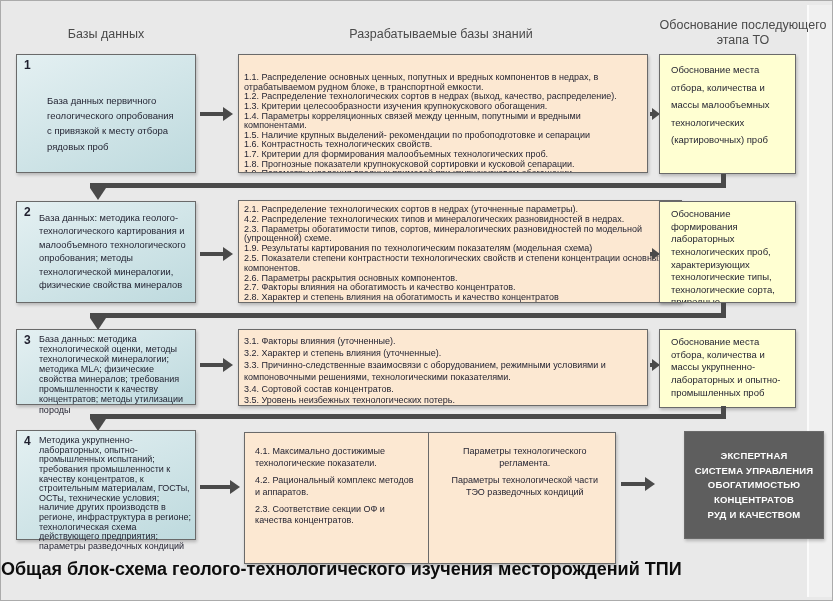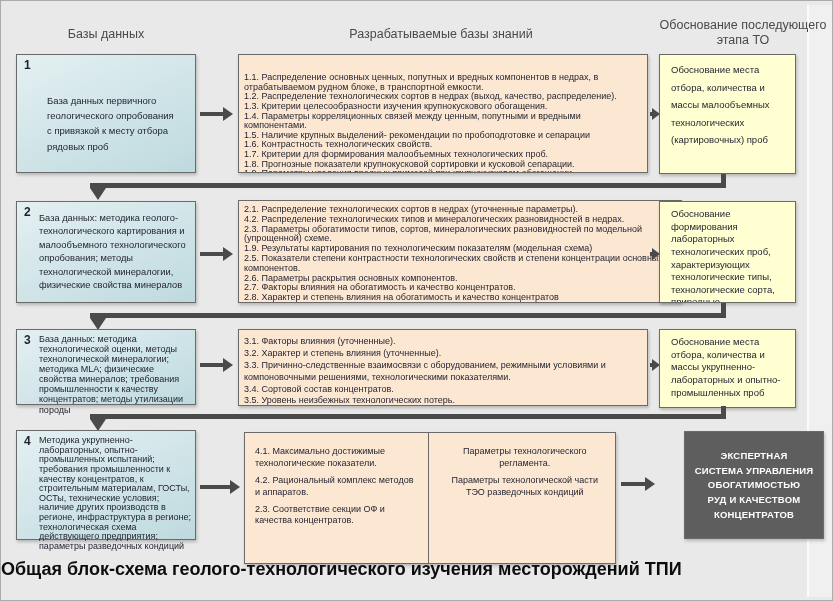--- a/index.html
+++ b/index.html
@@ -169,18 +169,18 @@
     <div class="cell">
         <div class="kb-item">Параметры технологического регламента.</div>
         <div class="kb-item">Параметры технологической части ТЭО разведочных кондиций</div>
       </div>
   </div>
   <div class="harrow a-me4"></div>
   <div class="box expert">
       <div class="expert-line">ЭКСПЕРТНАЯ</div>
       <div class="expert-line">СИСТЕМА УПРАВЛЕНИЯ</div>
       <div class="expert-line">ОБОГАТИМОСТЬЮ</div>
+      <div class="expert-line">КОНЦЕНТРАТОВ</div>
       <div class="expert-line">РУД  И КАЧЕСТВОМ</div>
-      <div class="expert-line">КОНЦЕНТРАТОВ</div>
     </div>
 
   <div class="title">Общая блок-схема геолого-технологического изучения месторождений ТПИ</div>
 </div>
 
 </body></html>

